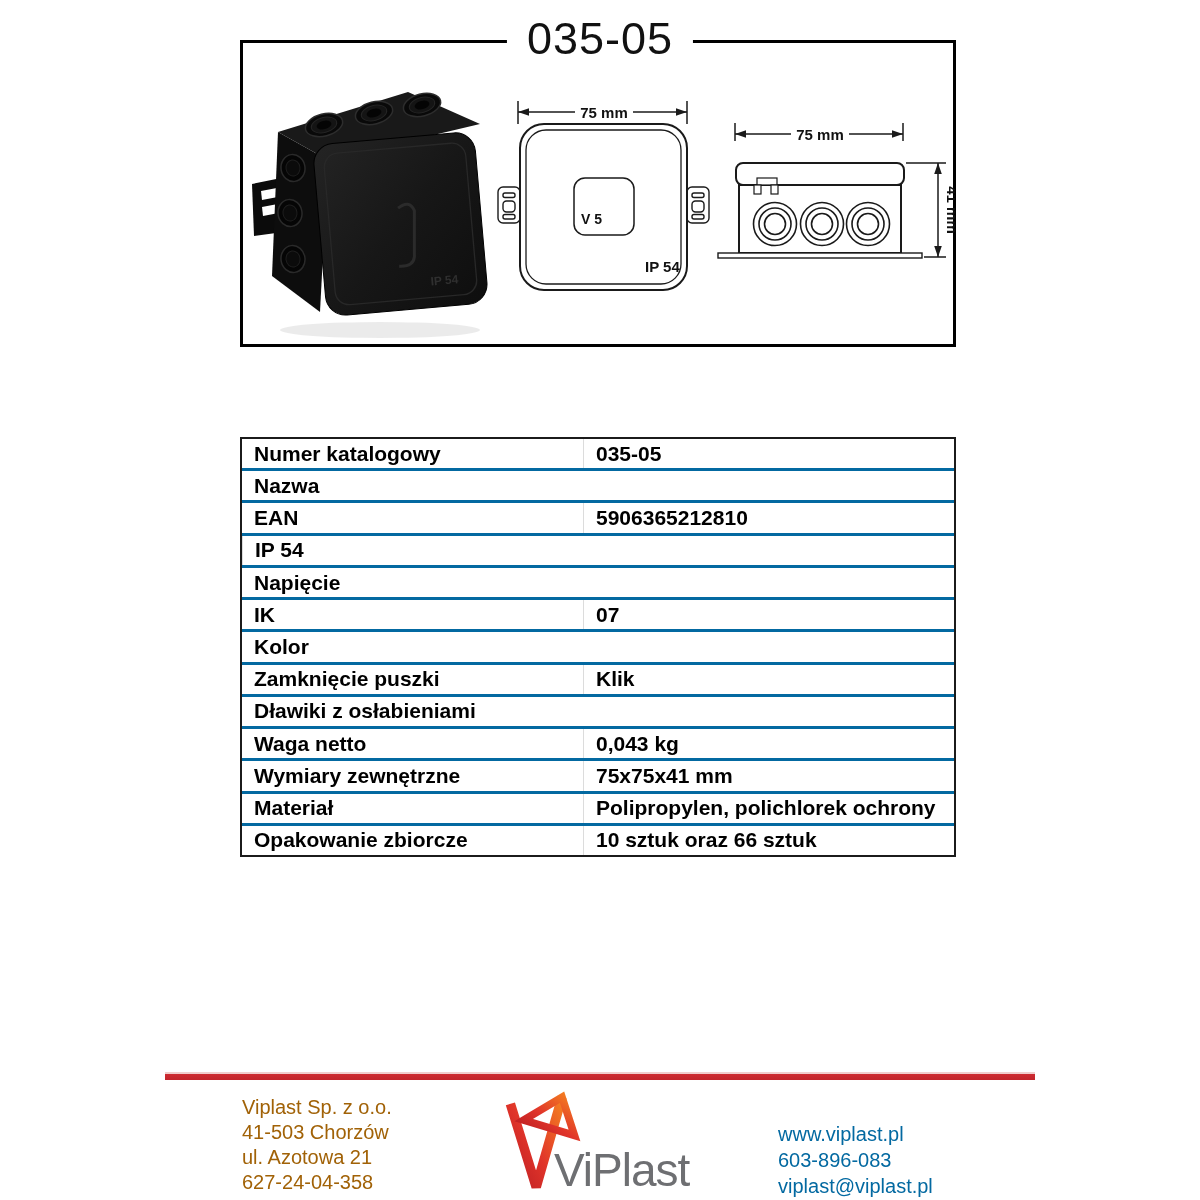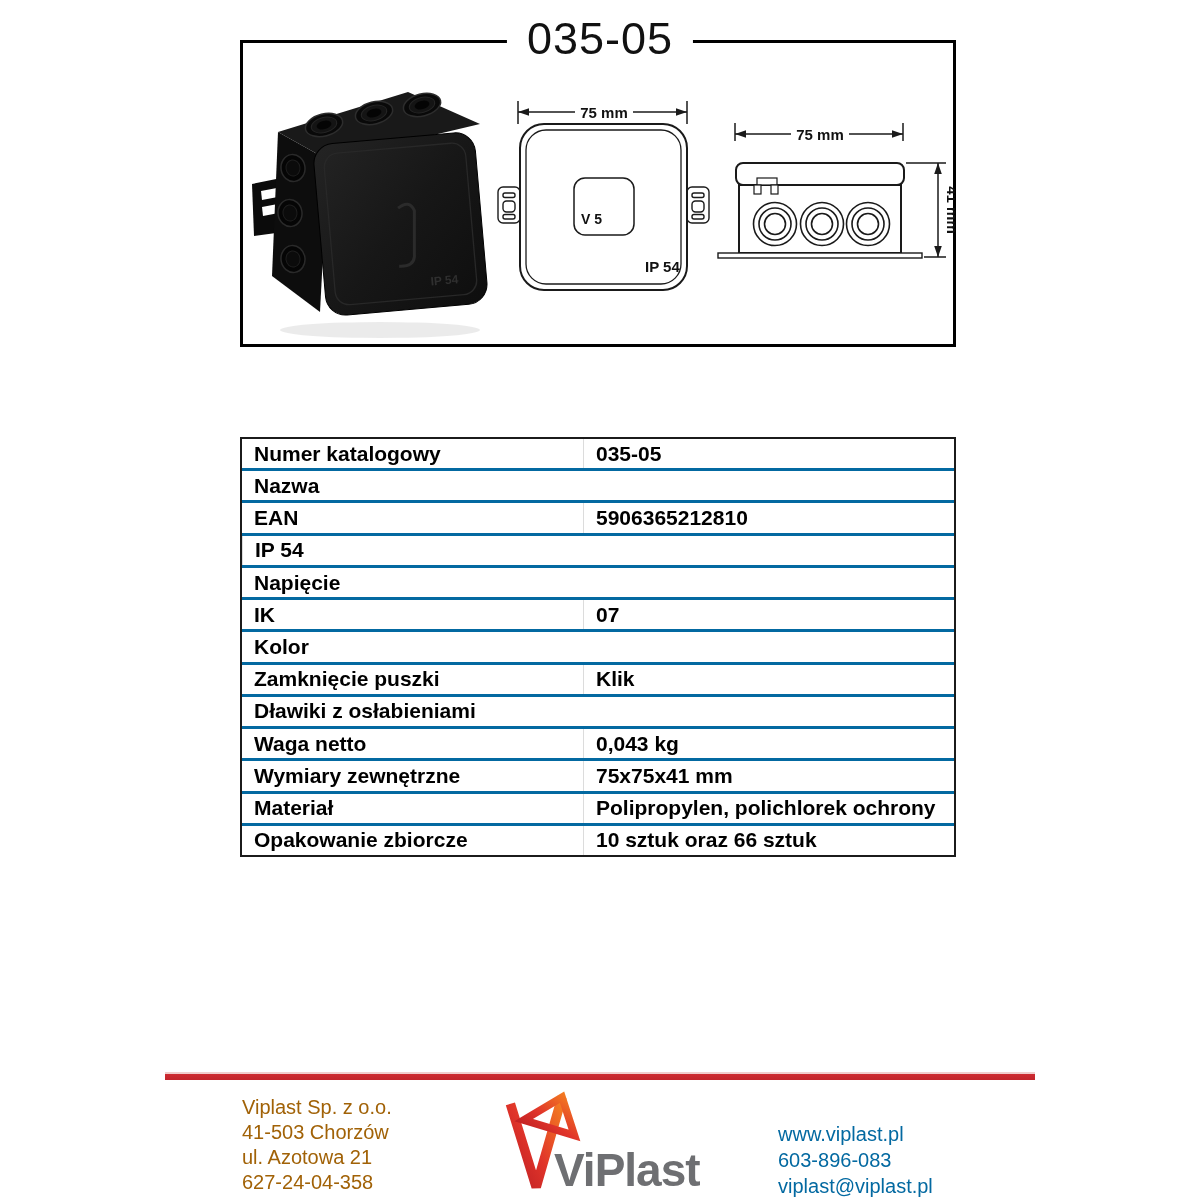--- a/index.html
+++ b/index.html
@@ -56,21 +56,21 @@
     position:absolute; left:242px; top:1095px;
     font-size:20px; line-height:25px; color:#a16207;
   }
   .footer-contact {
     position:absolute; left:778px; top:1101px; width:240px; text-align:left;
     font-size:20px; line-height:26px; color:#0369a1;margin-top:20px;
   }
   .logo-mark { position:absolute; left:497px; top:1091px; }
   .logo-text {
     position:absolute; left:554px; top:1147px;
-    font-size:46px; line-height:1; letter-spacing:-1px; color:#6e6f72; font-weight:700;
+    font-size:46px; line-height:1; letter-spacing:-1px; color:#6e6f72; font-weight:400;
   }
 </style>
 </head>
 <body>
 
 <div class="page">
 
   <div class="page-title">035-05</div>
 
   <div class="product-panel">

